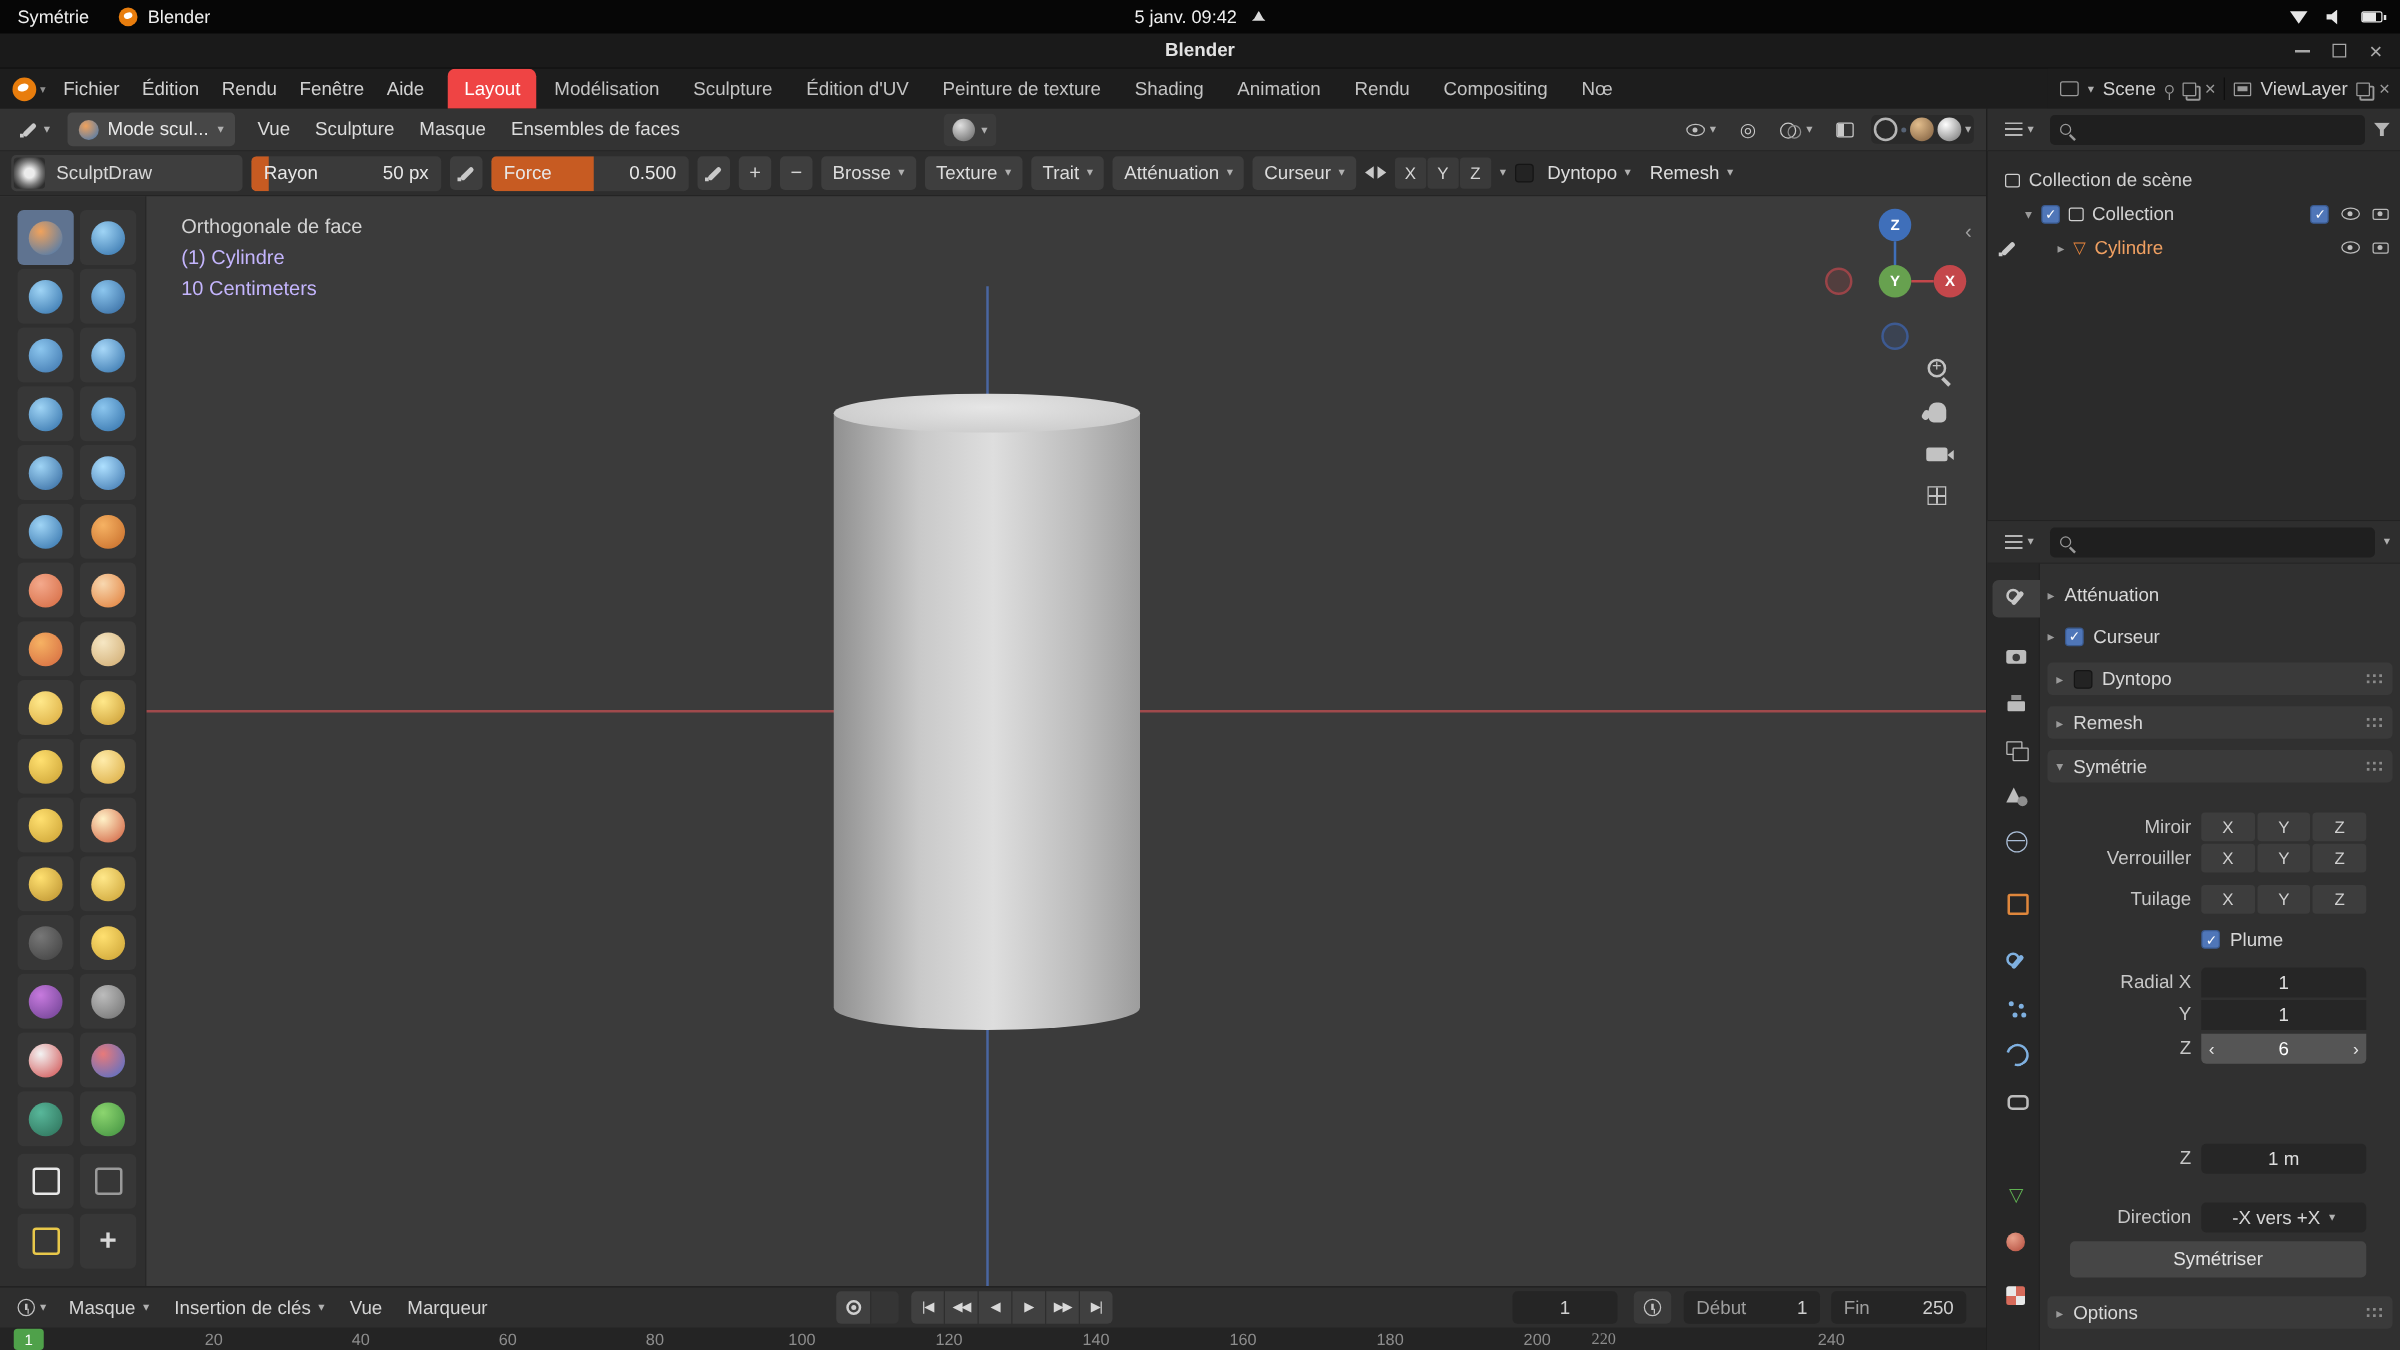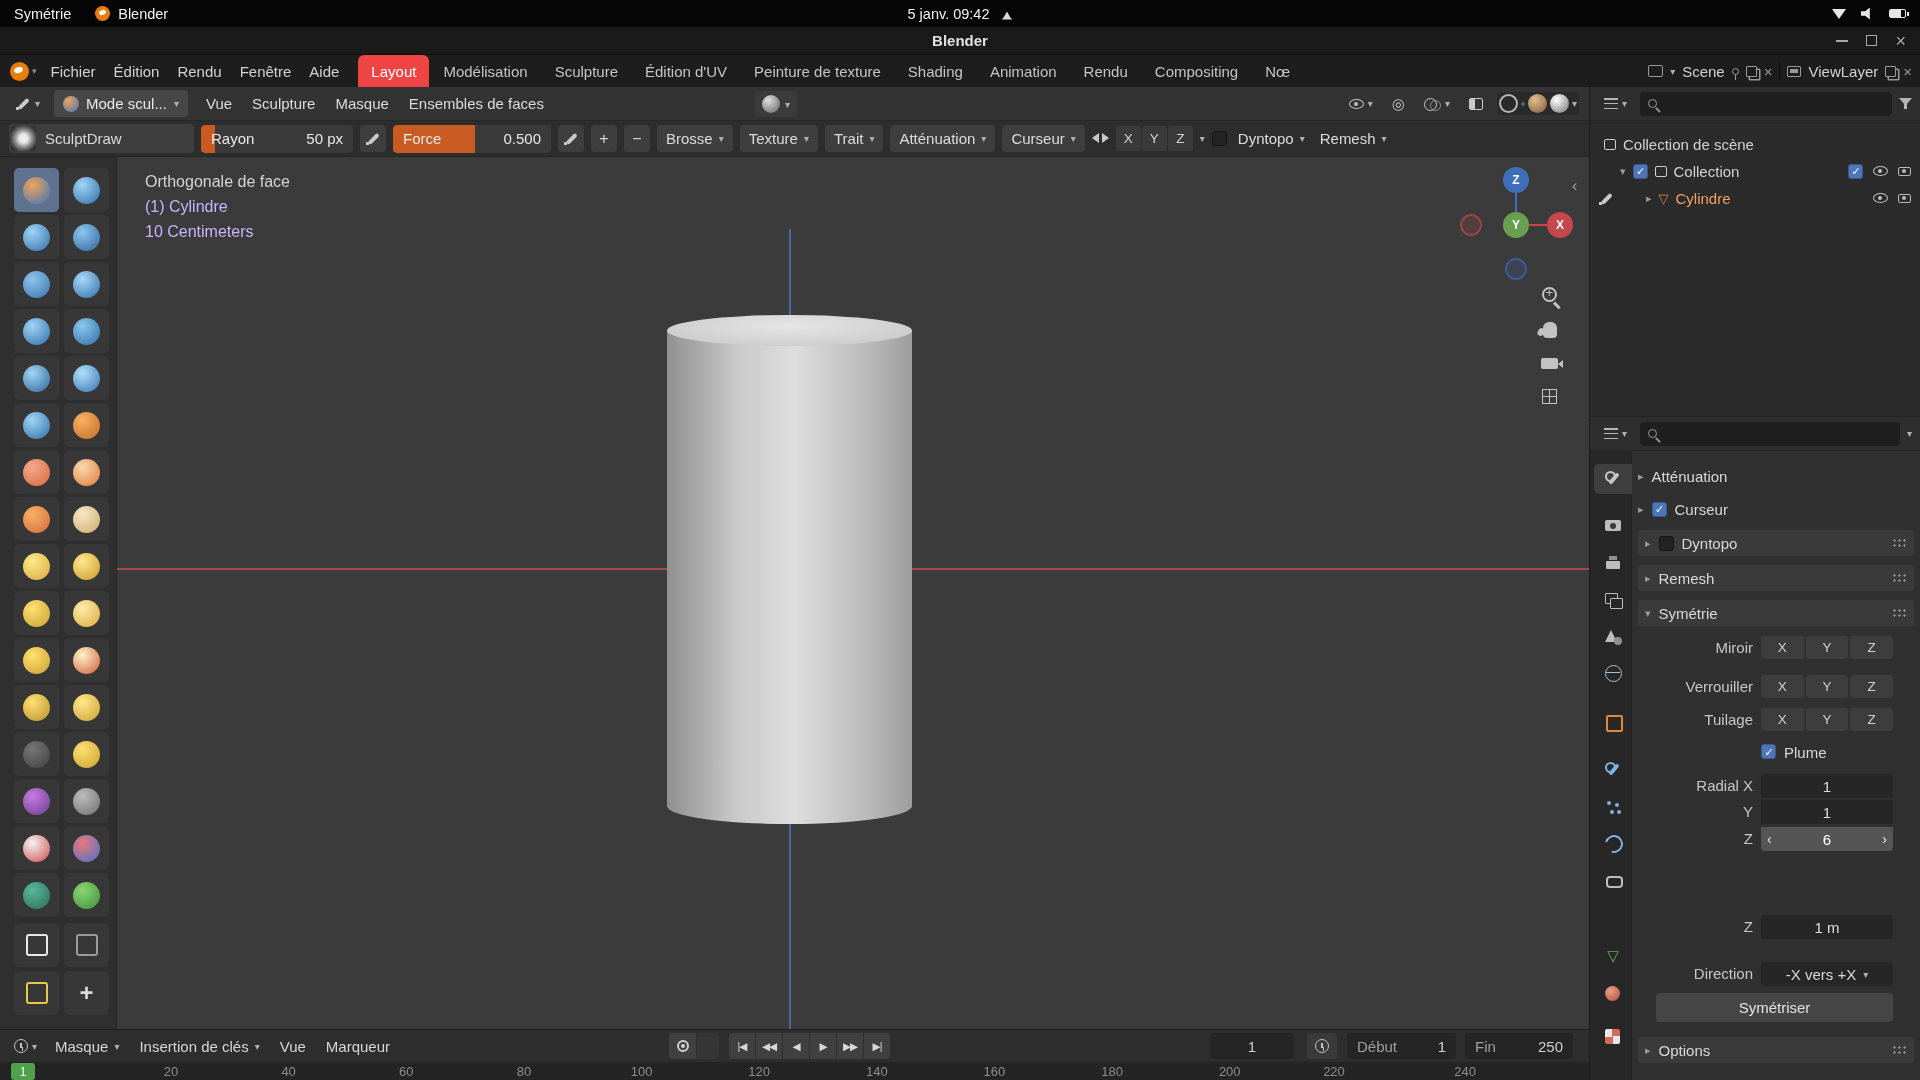--- a/index.html
+++ b/index.html
@@ -6,21 +6,21 @@
   html,body{width:1920px;height:1080px;overflow:hidden}
   body{font-family:"Liberation Sans","DejaVu Sans",sans-serif;font-size:15px;color:#d8d8d8;background:#2b2b2b;position:relative}
   #root{position:absolute;inset:0;width:1920px;height:1080px}
 
   
   .gnome-bar{position:absolute;left:0;top:0;width:1920px;height:27px;background:#060606;display:flex;align-items:center;padding:0 14px;font-size:14.5px;color:#f0f0f0}
   .gn-left{display:flex;align-items:center;gap:24px}
   .gn-app{display:flex;align-items:center;gap:8px}
   .blender-logo-sm{width:15px;height:15px;border-radius:50%;background:#e87d0d;position:relative;display:inline-block}
   .blender-logo-sm::after{content:"";position:absolute;left:3.5px;top:4px;width:7px;height:5px;background:#fff;border-radius:50%;transform:rotate(-20deg)}
-  .gn-center{position:absolute;left:50%;transform:translateX(-50%);display:flex;align-items:flex-end;gap:12px}
+  .gn-center{position:absolute;left:50%;transform:translateX(-50%);display:flex;align-items:center;gap:12px}
   .ic-bell{width:11px;height:10px;background:#d8d8d8;clip-path:polygon(50% 0,82% 62%,100% 80%,0 80%,18% 62%);display:inline-block}
   .gn-right{margin-left:auto;display:flex;align-items:center;gap:15px}
   .ic-wifi{width:0;height:0;border-left:7px solid transparent;border-right:7px solid transparent;border-top:10px solid #e6e6e6}
   .ic-vol{width:13px;height:12px;background:#e6e6e6;clip-path:polygon(0 32%,32% 32%,68% 0,68% 100%,32% 68%,0 68%)}
   .ic-batt{width:17px;height:9px;border:1.5px solid #e6e6e6;border-radius:2px;position:relative;background:linear-gradient(90deg,#e6e6e6 0 72%,transparent 72%)}
   .ic-batt::after{content:"";position:absolute;right:-4px;top:1.5px;width:2.5px;height:4px;background:#e6e6e6}
 
   
   .title-bar{position:absolute;top:27px;left:0;width:1920px;height:28px;background:#1a1a1a;display:flex;align-items:center;justify-content:center;border-bottom:1px solid #0f0f0f}
   .title-bar .title{font-weight:bold;font-size:15px;color:#e2e2e2}
@@ -585,21 +585,21 @@
     <span class="rnum" style="left: 154px;">20</span>
         <span class="rnum" style="left: 271.64px;">40</span>
         <span class="rnum" style="left: 389.28px;">60</span>
         <span class="rnum" style="left: 506.92px;">80</span>
         <span class="rnum" style="left: 624.56px;">100</span>
         <span class="rnum" style="left: 742.2px;">120</span>
         <span class="rnum" style="left: 859.84px;">140</span>
         <span class="rnum" style="left: 977.48px;">160</span>
         <span class="rnum" style="left: 1095.12px;">180</span>
         <span class="rnum" style="left: 1212.76px;">200</span>
-        <span class="rnum" style="left: 1317px;">220</span>
+        <span class="rnum" style="left: 1266px; font-family: Liberation Serif, serif;">220</span>
         <span class="rnum" style="left: 1448.04px;">240</span>
       </div>
   </div>
 
   <div class="right-panel">
     <div class="outliner">
       <div class="ol-header">
         <span class="ed-btn">
           <span class="ic-list"></span>
           <span class="arr">▾</span>
@@ -713,21 +713,21 @@
           <span class="disc">▸</span>
           <span>Remesh</span>
           <span class="grip"></span>
         </div>
         <div class="phead band" style="top:149px">
           <span class="disc">▾</span>
           <span>Symétrie</span>
           <span class="grip"></span>
         </div>
 
-        <div class="prow" style="top:184px">
+        <div class="prow" style="top:198px">
           <span class="plabel">Miroir</span>
           <span class="pgroup">
             <span class="xyz-btn">X</span>
             <span class="xyz-btn">Y</span>
             <span class="xyz-btn">Z</span>
           </span>
         </div>
         <div class="prow" style="top:223px">
           <span class="plabel">Verrouiller</span>
           <span class="pgroup">

